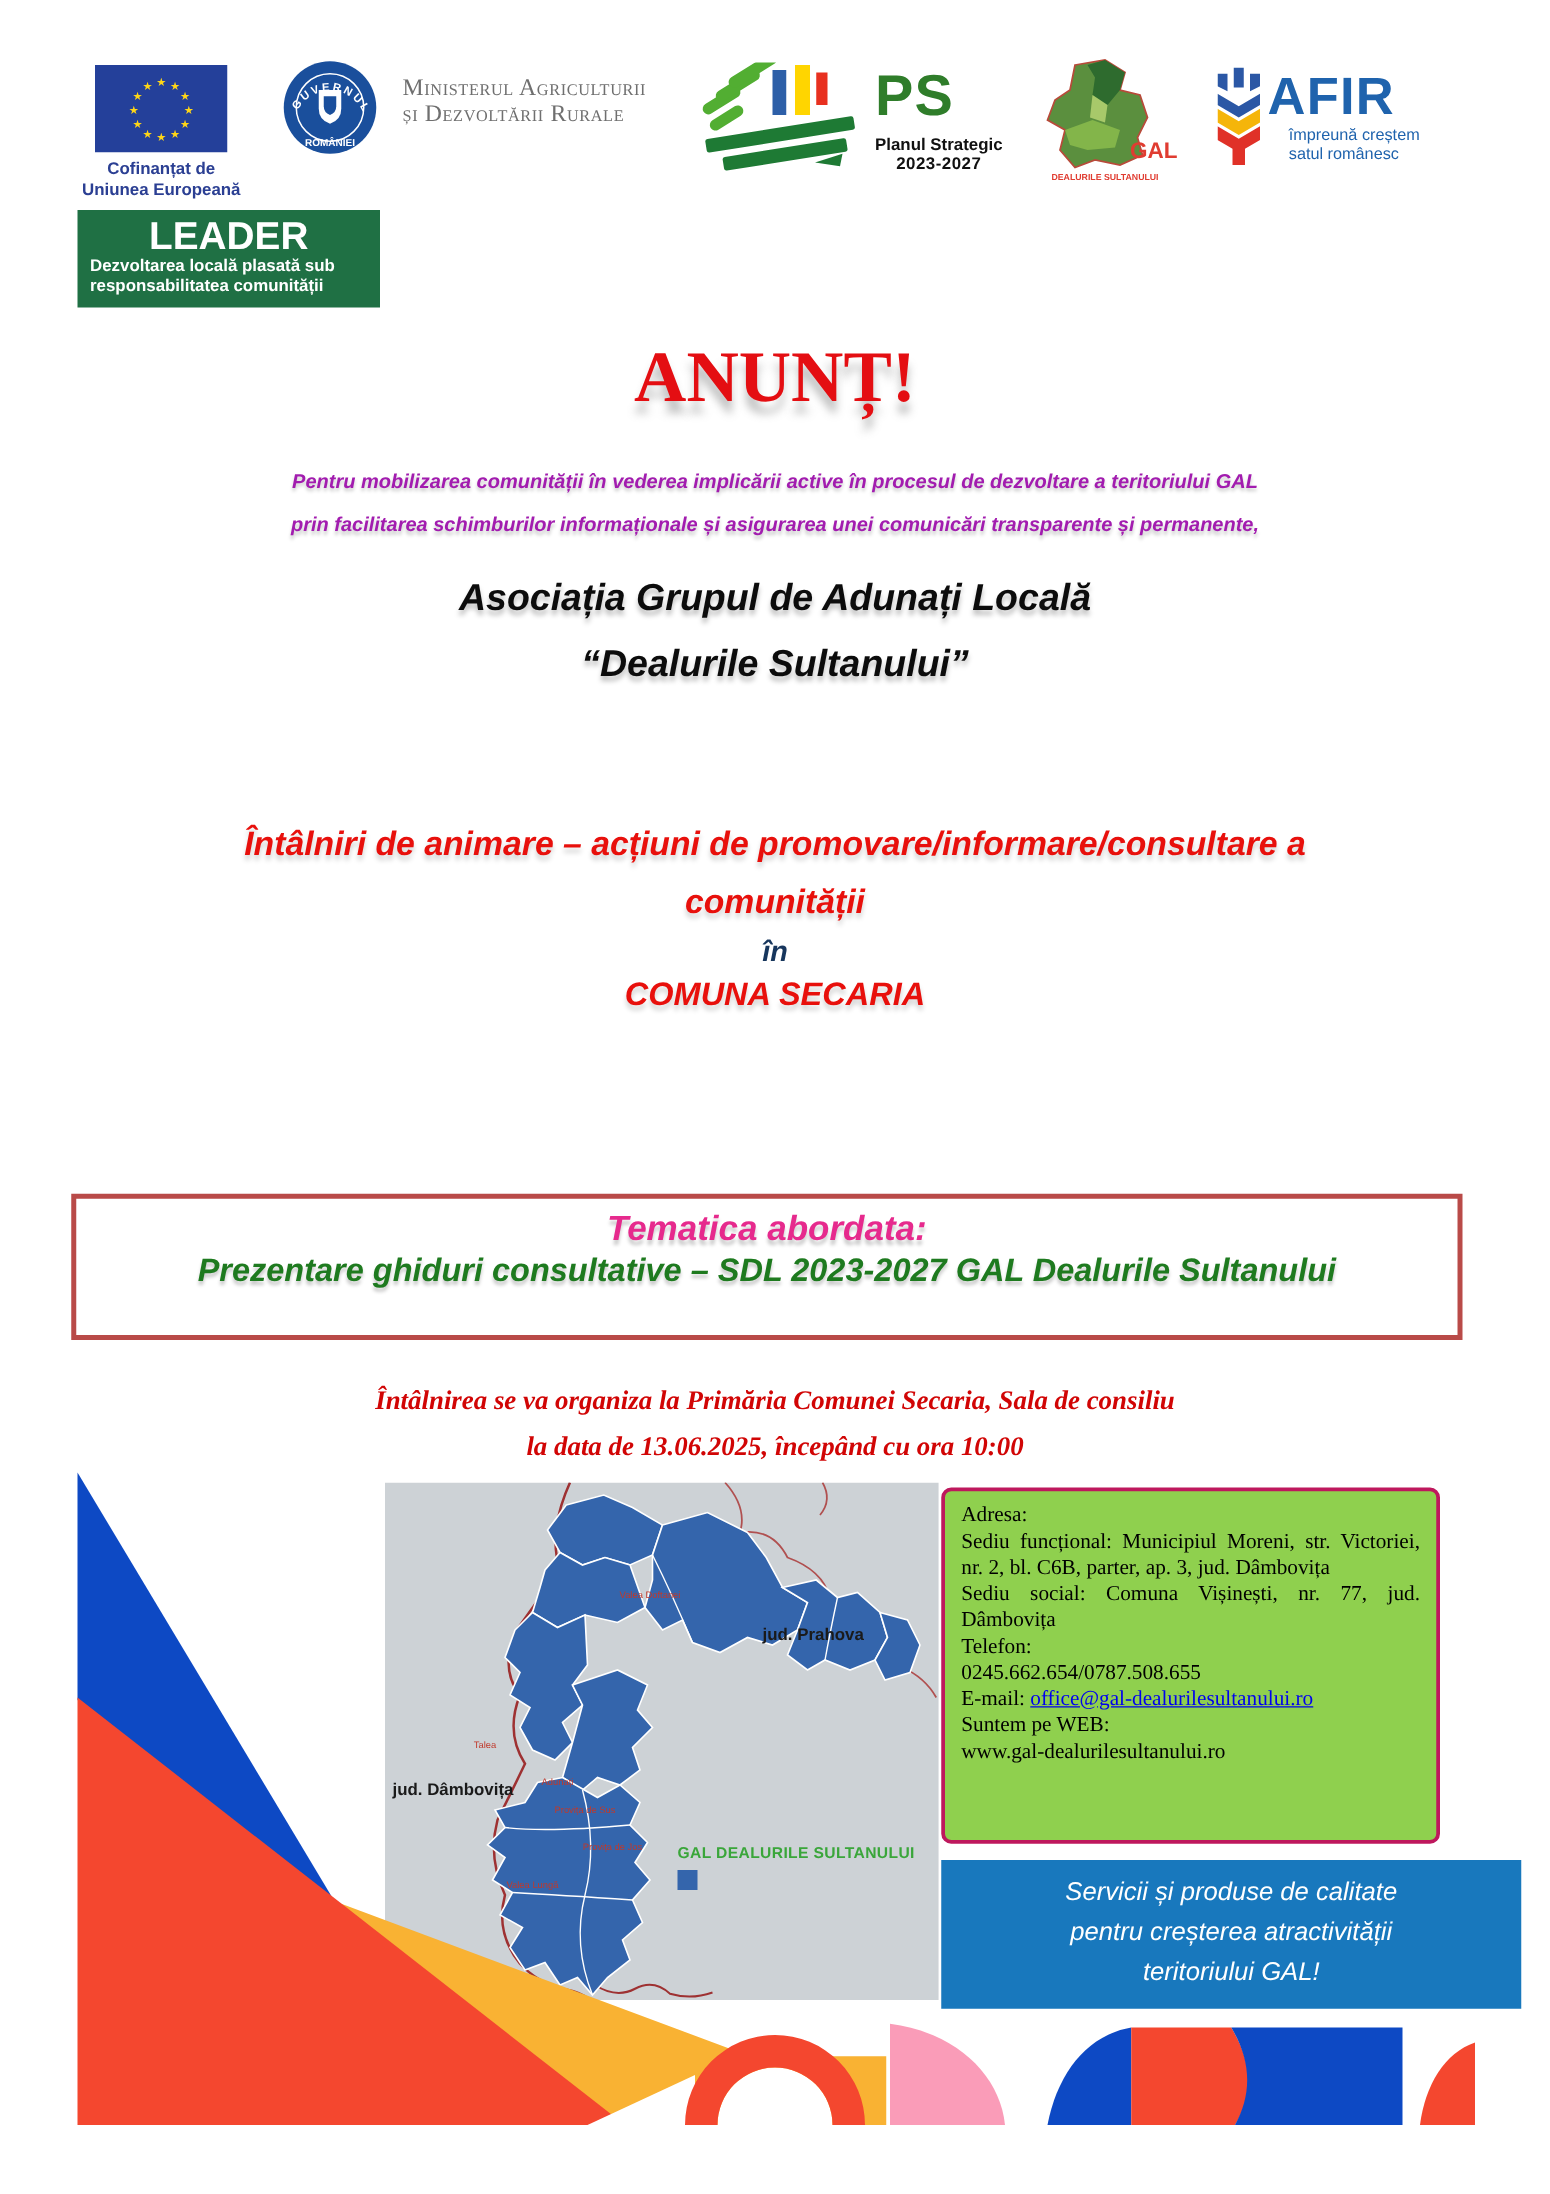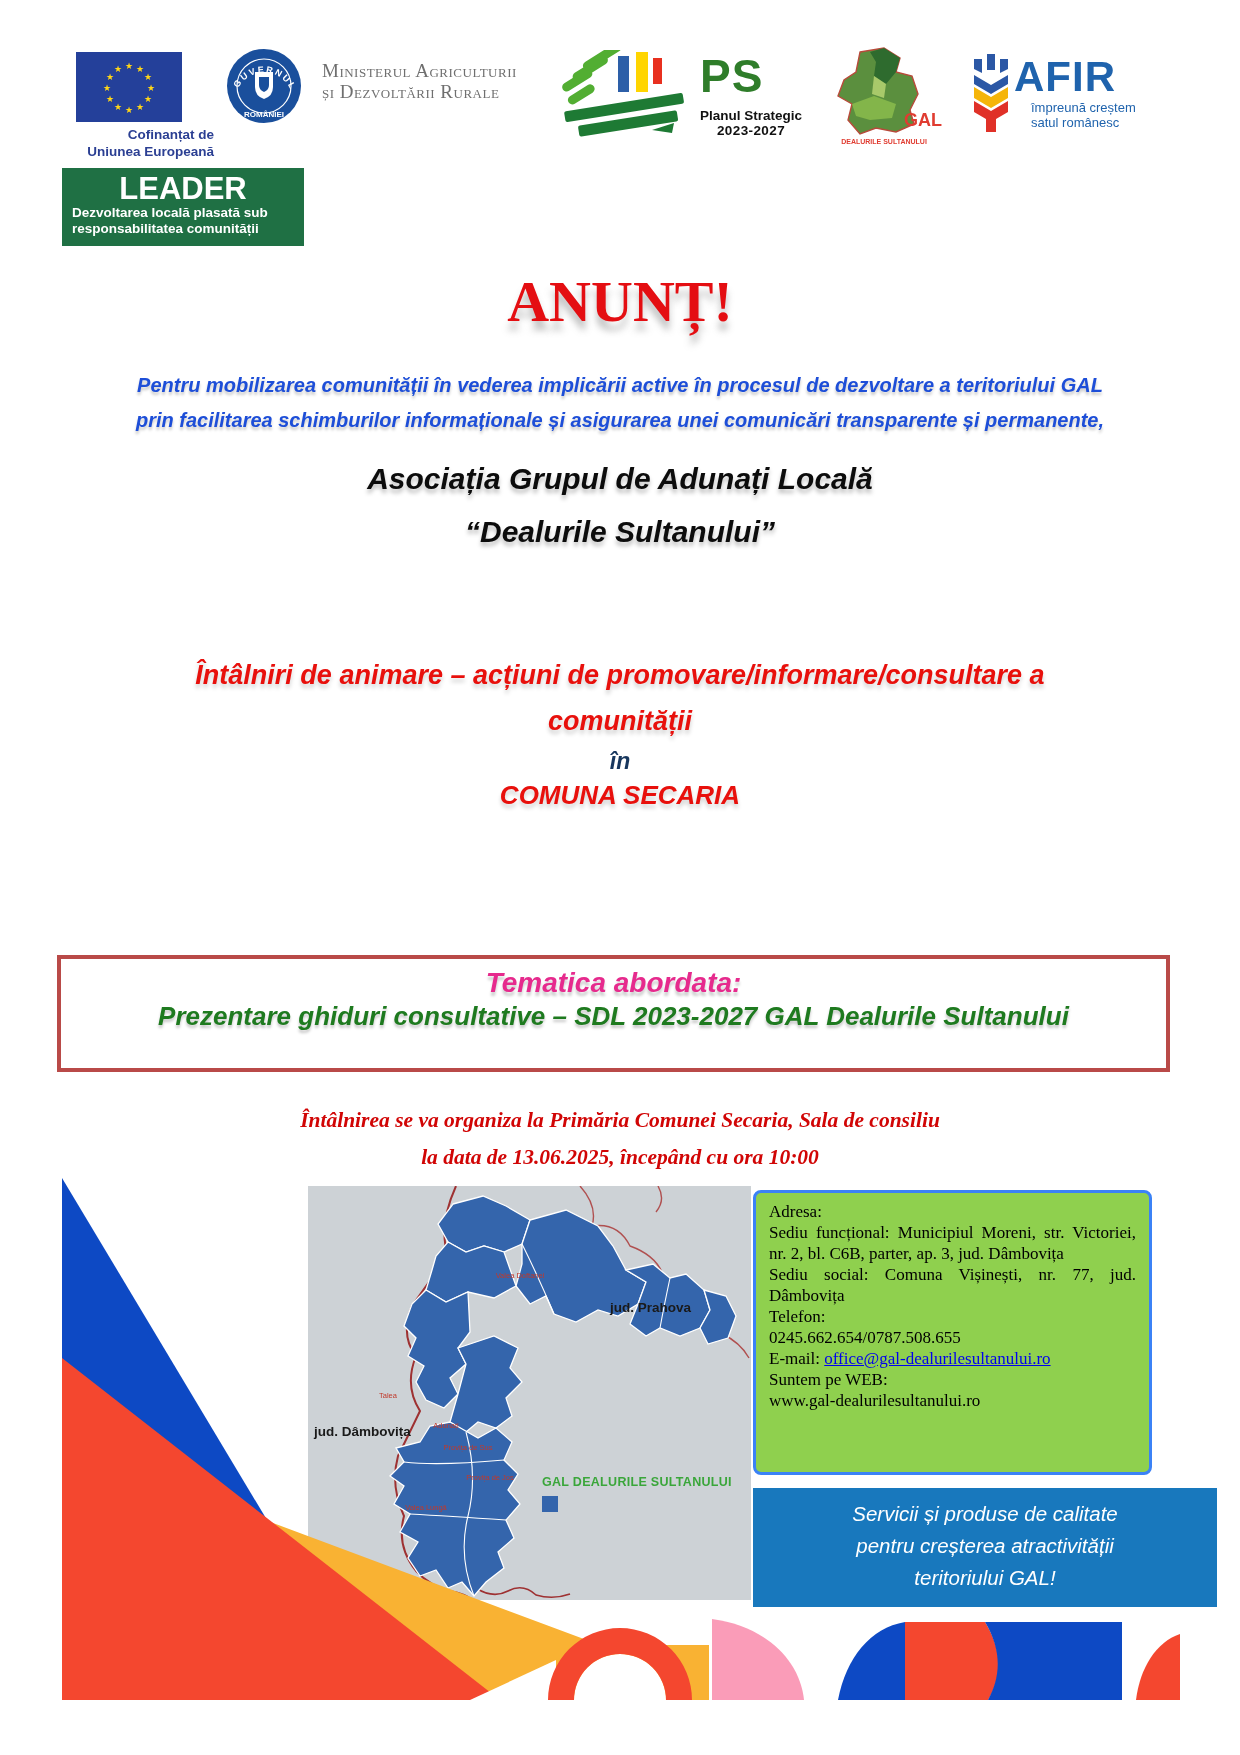--- a/index.html
+++ b/index.html
@@ -1,40 +1,40 @@
 <!DOCTYPE html>
 <html><head>
 <meta charset="utf-8">
 <style>
   html,body{margin:0;padding:0;background:#ffffff;}
   #page{position:relative;width:1240px;height:1755px;margin:0 auto;background:#ffffff;overflow:hidden;
         font-family:"Liberation Sans",sans-serif;}
   .abs{position:absolute;}
 
   
-  .eu-caption{width:170px;text-align:right;font-weight:bold;font-size:13.5px;line-height:17px;color:#2b3f93;}
+  .eu-caption{width:170px;text-align:center;font-weight:bold;font-size:13.5px;line-height:17px;color:#2b3f93;}
   .ministry{font-family:"Liberation Serif",serif;font-variant:small-caps;color:#6f6f6f;
             font-size:19px;line-height:21px;letter-spacing:.5px;}
   .ps-abbr{font-size:46px;font-weight:bold;color:#2f7d2a;line-height:44px;letter-spacing:1px;}
   .ps-sub1{font-size:13.5px;font-weight:bold;color:#111;line-height:15px;}
   .ps-sub2{font-size:13.5px;font-weight:800;color:#111;line-height:15px;letter-spacing:.4px;text-align:center;}
   .afir-abbr{font-size:42px;font-weight:bold;color:#1f63ad;line-height:42px;letter-spacing:1px;}
   .afir-tag{font-size:13px;color:#1f63ad;line-height:15px;margin-left:16px;}
 
   
   .leader-box{left:62px;top:168px;width:242px;height:78px;background:#1f7044;color:#fff;
               padding:4px 10px;box-sizing:border-box;}
   .leader-title{font-size:31px;font-weight:bold;line-height:33px;text-align:center;}
   .leader-sub{font-size:13.5px;font-weight:bold;line-height:16px;}
 
   
   .center{left:0;width:1240px;text-align:center;}
   .title{top:268px;font-family:"Liberation Serif",serif;font-weight:bold;font-size:58px;color:#e40e12;
          text-shadow:0 9px 7px rgba(100,100,100,.4);}
-  .intro{top:368px;font-size:20px;font-weight:bold;font-style:italic;color:#1d4ed8;line-height:35px;
+  .intro{top:368px;font-size:16px;font-weight:bold;font-style:italic;color:#a21caf;line-height:35px;
          text-shadow:0 3px 3px rgba(0,0,0,.22);}
   .org1{top:462px;font-size:30px;font-weight:bold;font-style:italic;color:#0c0c0c;text-shadow:0 4px 4px rgba(0,0,0,.25);}
   .org2{top:515px;font-size:30px;font-weight:bold;font-style:italic;color:#0c0c0c;text-shadow:0 4px 4px rgba(0,0,0,.25);}
   .organizes{top:590px;font-size:28px;font-weight:bold;font-style:italic;color:#4f81bd;letter-spacing:.5px;}
   .event1{top:660px;font-size:27px;font-weight:bold;font-style:italic;color:#e8100c;text-shadow:0 4px 4px rgba(0,0,0,.18);}
   .event2{top:706px;font-size:27px;font-weight:bold;font-style:italic;color:#e8100c;text-shadow:0 4px 4px rgba(0,0,0,.18);}
   .in-word{top:748px;font-size:23px;font-style:italic;font-weight:bold;color:#17365d;}
   .location{top:780px;font-size:26px;font-weight:bold;font-style:italic;color:#e8100c;text-shadow:0 4px 4px rgba(0,0,0,.18);}
 
   
@@ -43,21 +43,21 @@
   .topic-label{margin-top:8px;font-size:28px;font-style:italic;font-weight:600;color:#e62a8d;
                text-shadow:0 4px 3px rgba(0,0,0,.2);}
   .topic-content{margin-top:2px;font-size:26px;font-weight:bold;font-style:italic;color:#1e7a1f;
                  text-shadow:0 3px 3px rgba(0,0,0,.22);}
 
   
   .meeting{top:1102px;font-family:"Liberation Serif",serif;font-size:21.5px;font-weight:bold;font-style:italic;
            color:#d10505;line-height:37px;}
 
   
-  .contact-box{left:753px;top:1190px;width:399px;height:285px;background:#8fd04e;border:3px solid #3b82f6;
+  .contact-box{left:753px;top:1190px;width:399px;height:285px;background:#8fd04e;border:3px solid #be185d;
                border-radius:8px;box-sizing:border-box;padding:8px 13px;
                font-family:"Liberation Serif",serif;font-size:17px;line-height:21px;color:#000;}
   .contact-box p{margin:0;text-align:justify;}
   .contact-box .nj{text-align:left;}
   .contact-box a{color:#0000ee;text-decoration:underline;}
   .slogan-box{left:753px;top:1488px;width:464px;height:119px;background:#1878bd;color:#fff;
               text-align:center;font-style:italic;font-size:20.5px;line-height:32px;box-sizing:border-box;padding-top:10px;}
 
   
   .map-wrap{left:308px;top:1186px;width:443px;height:414px;}

